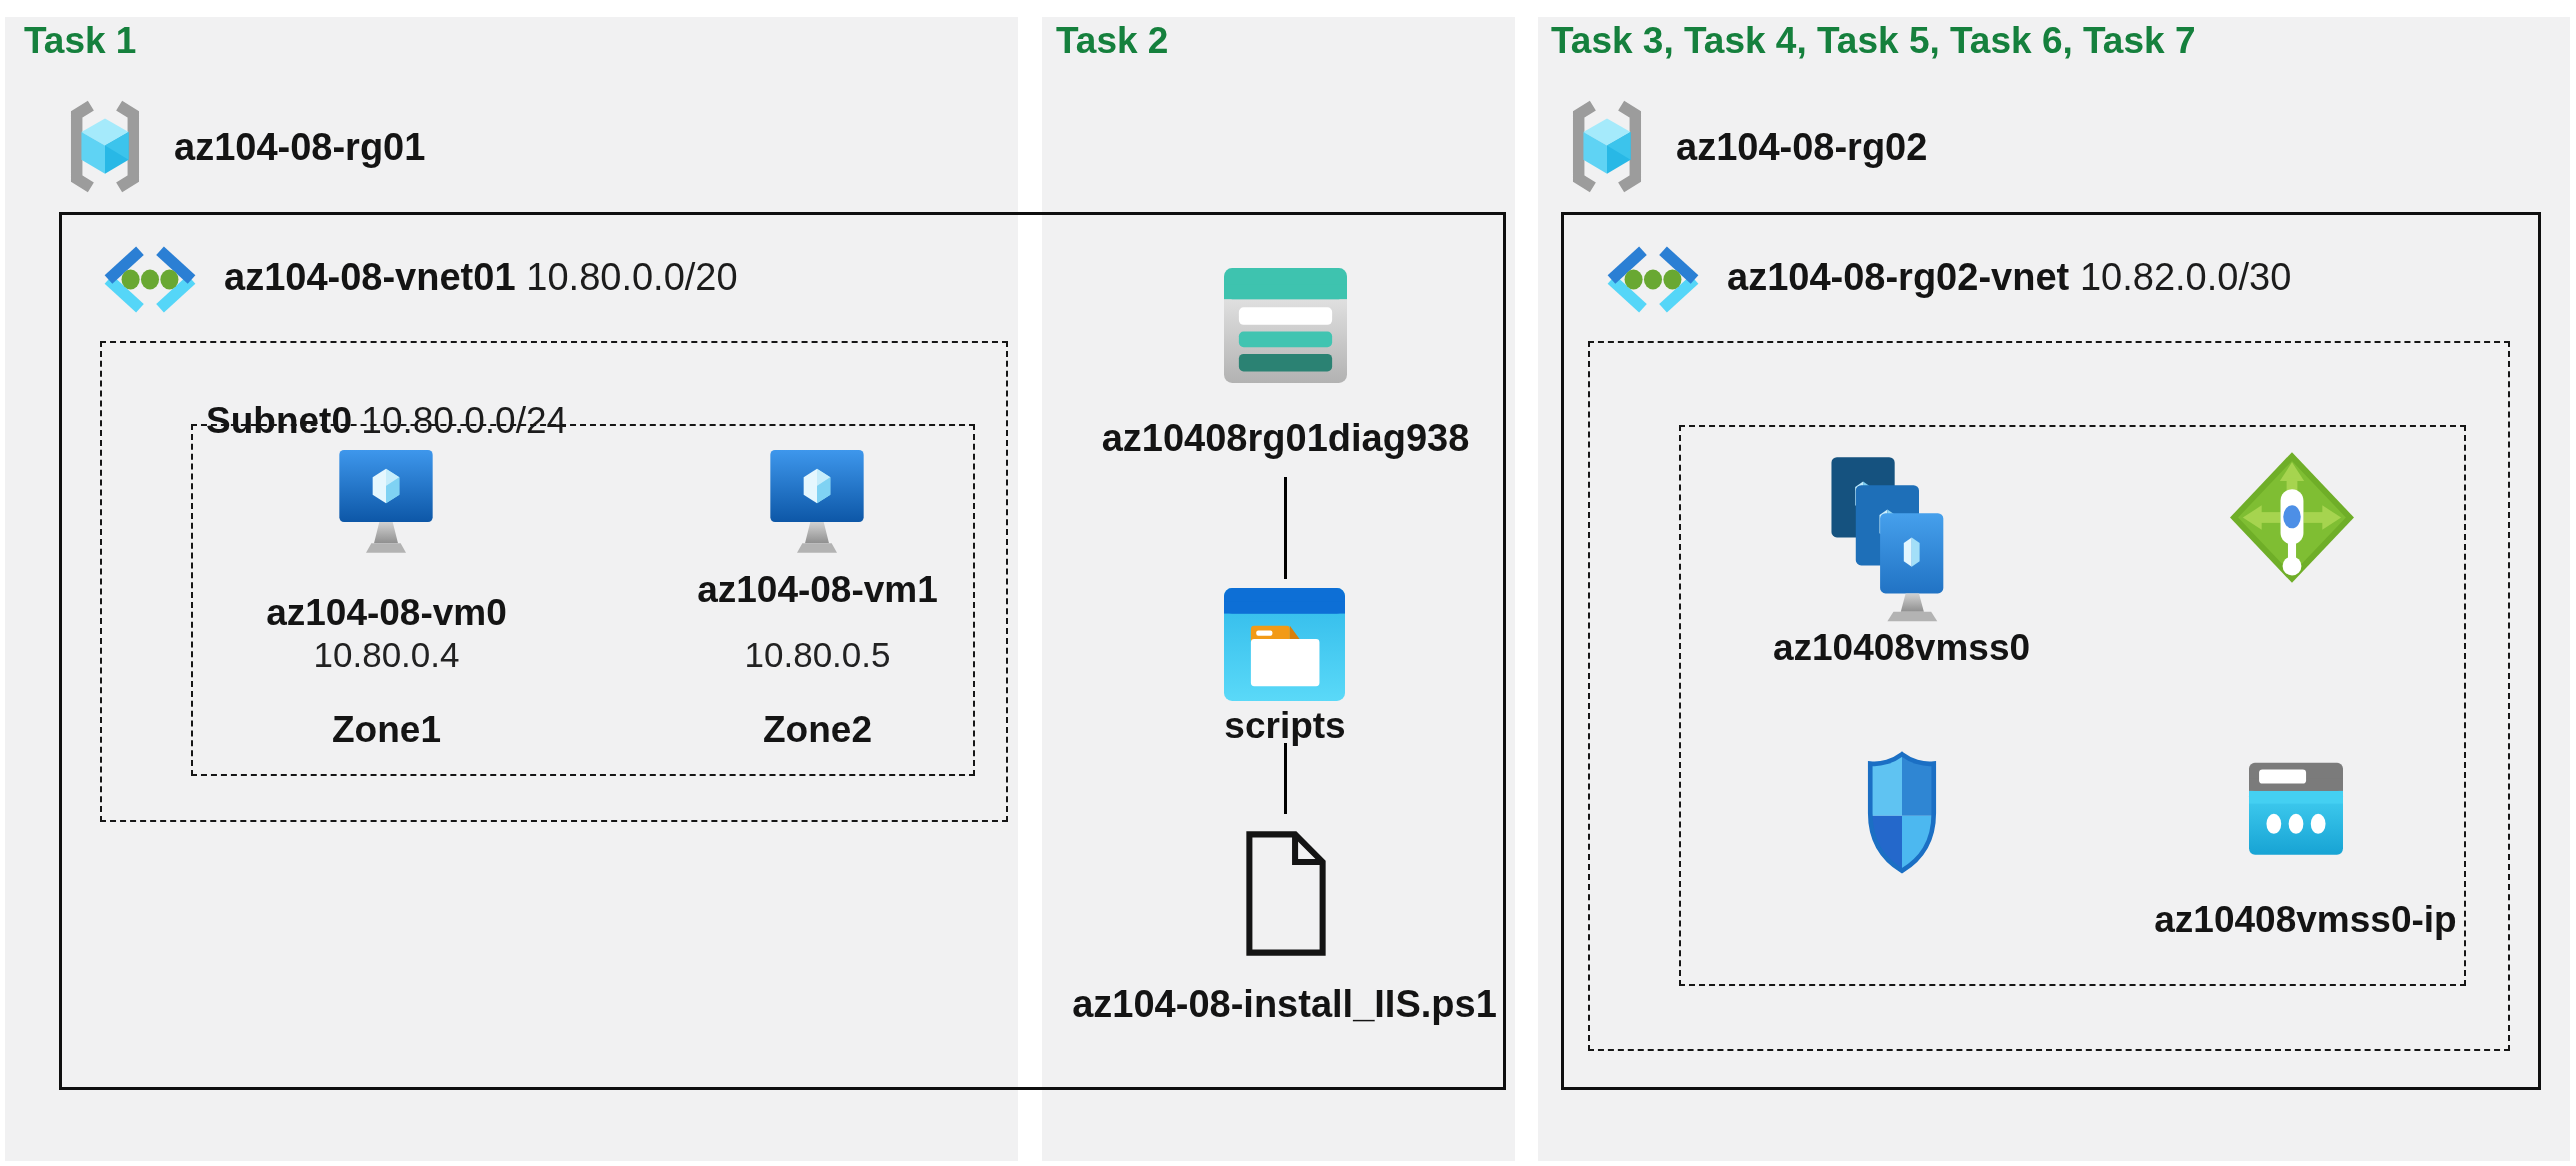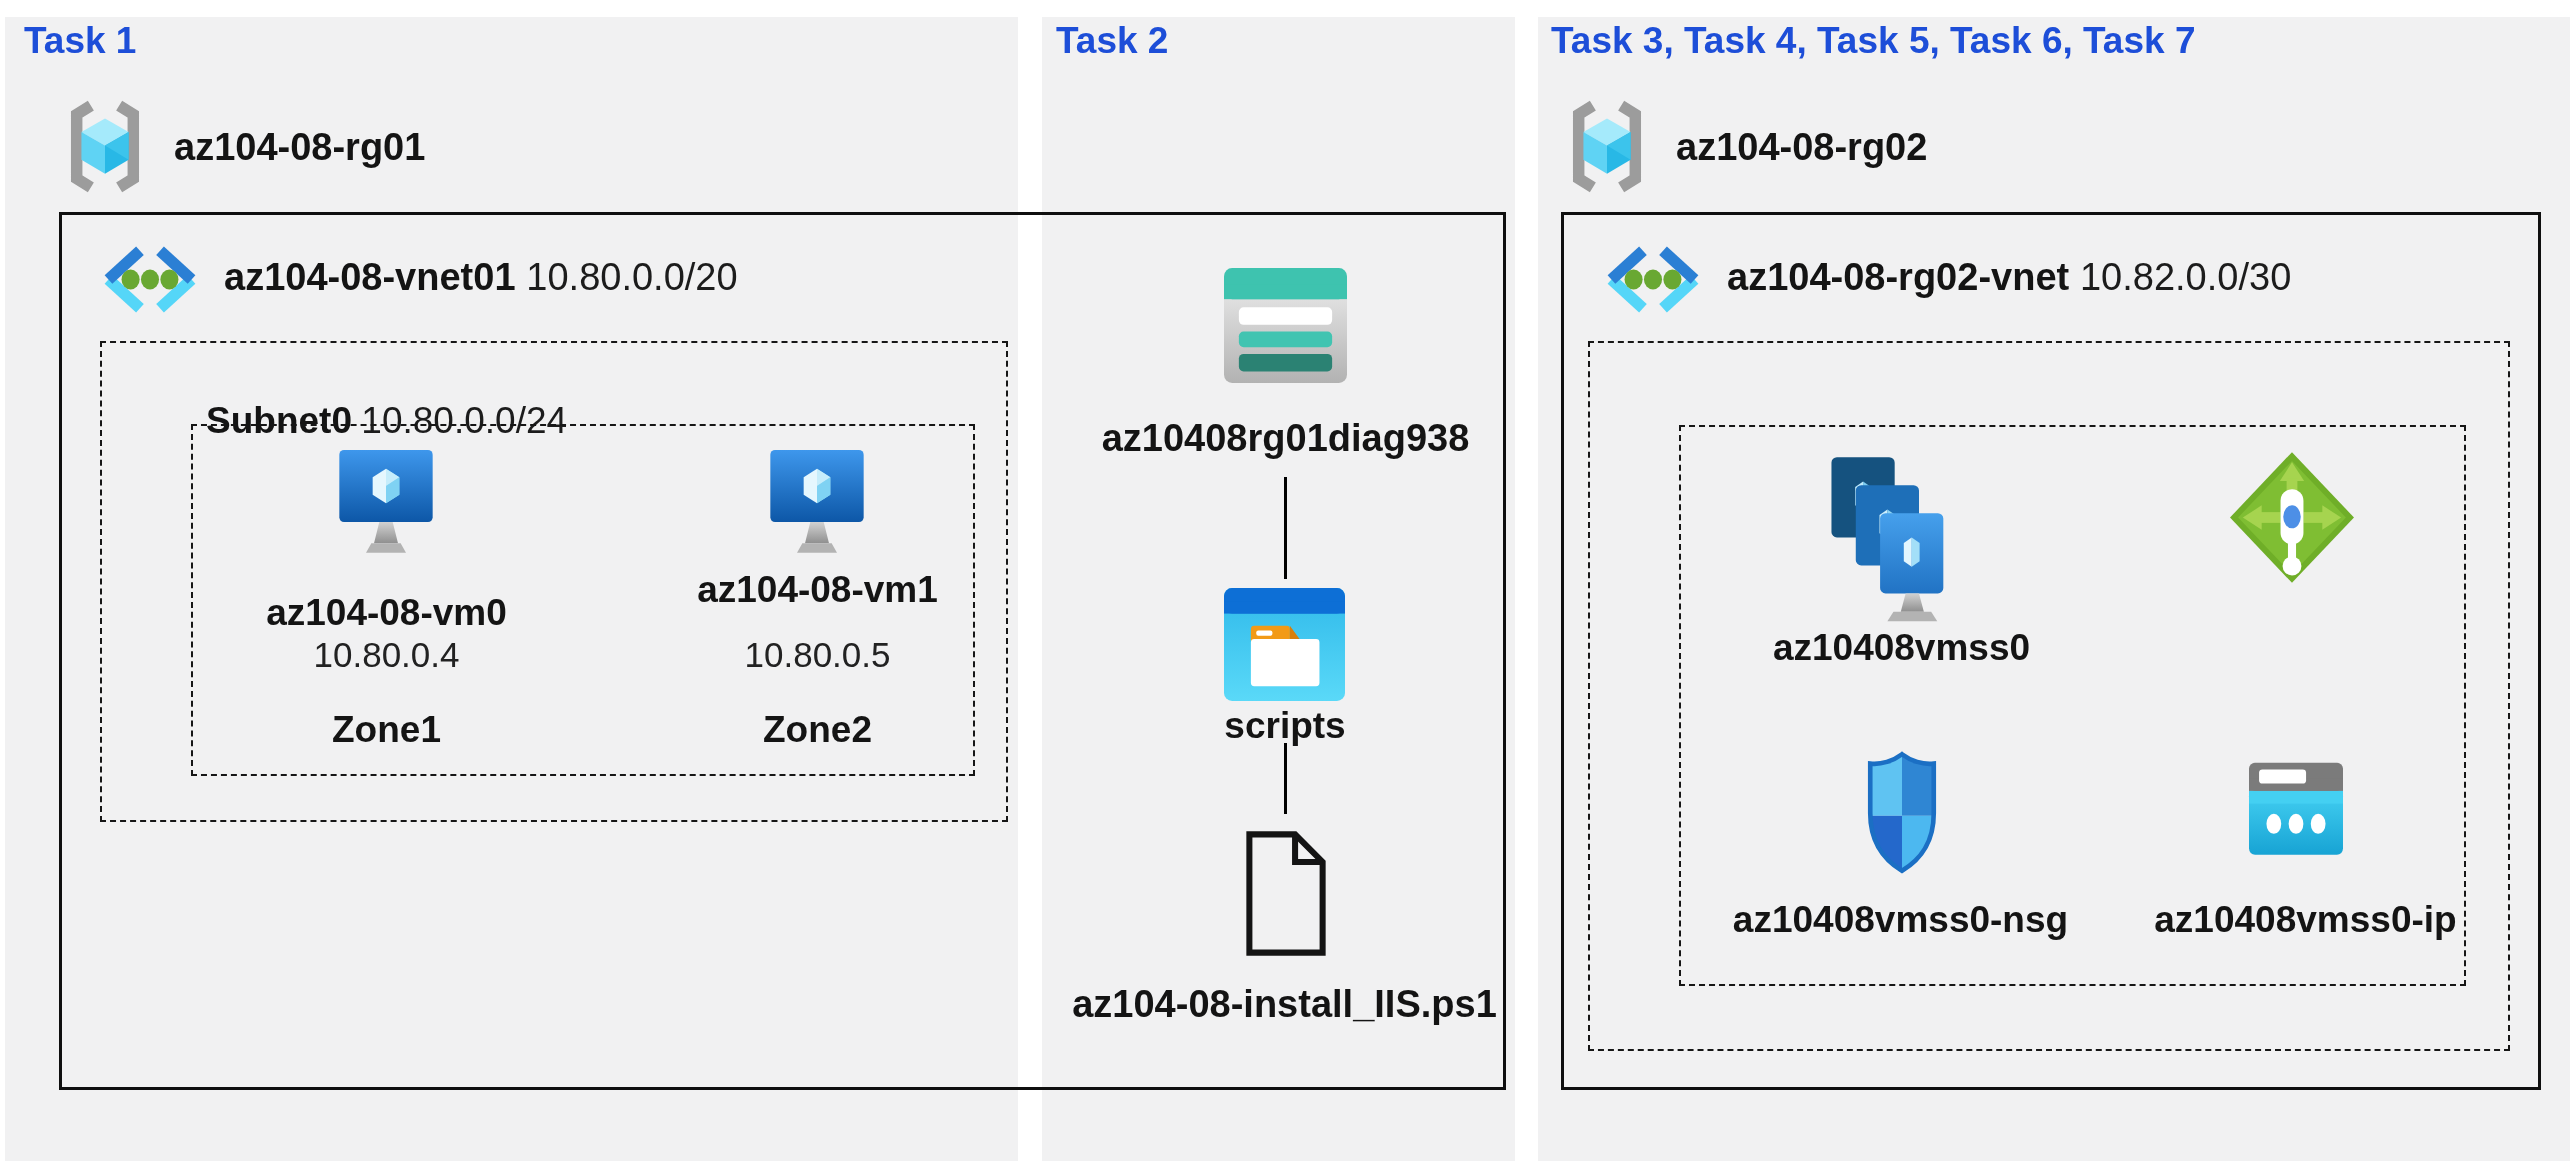--- a/index.html
+++ b/index.html
@@ -7,21 +7,21 @@
     width:2576px;height:1166px;background:#ffffff;
     font-family:"Liberation Sans", sans-serif;
     position:relative;overflow:hidden;color:#141414;
   }
   #canvas{position:absolute;left:0;top:0;width:2576px;height:1166px;}
   .panel{position:absolute;top:17px;height:1144px;background:#f1f1f2;}
   #panel-1{left:5.4px;width:1013px;}
   #panel-2{left:1042px;width:473px;}
   #panel-3{left:1538px;width:1032px;}
   .task-header{
-    position:absolute;font-size:37px;font-weight:700;color:#1d4ed8;
+    position:absolute;font-size:37px;font-weight:700;color:#15803d;
     white-space:nowrap;letter-spacing:0px;
   }
   .solid-box{position:absolute;border:3.4px solid #0f0f0f;background:transparent;}
   .dashed-box{position:absolute;border:2.7px dashed #161616;}
   .icon{position:absolute;}
   .row-label{position:absolute;font-size:38px;font-weight:700;white-space:nowrap;}
   .row-label .cidr{font-weight:400;margin-left:10.8px;color:#1c1c1c;}
   .subnet-label{position:absolute;font-size:37px;font-weight:700;white-space:nowrap;}
   .subnet-label .cidr{font-weight:400;margin-left:9.4px;color:#1c1c1c;}
   .node-label{position:absolute;font-size:37px;font-weight:700;text-align:center;white-space:nowrap;}
@@ -228,21 +228,20 @@
       </clipPath>
     </defs>
     <g clip-path="url(#shieldclip)">
       <rect x="17" y="5" width="48" height="93" fill="#5fc3f2"></rect>
       <rect x="65" y="5" width="48" height="93" fill="#2f86d3"></rect>
       <rect x="17" y="98" width="48" height="88" fill="#2468cb"></rect>
       <rect x="65" y="98" width="48" height="88" fill="#4cb8f0"></rect>
     </g>
     <path d="M65,5 C78,15 97,21 113,19 L113,94 C113,139 93,164 65,181 C37,164 17,139 17,94 L17,19 C33,21 52,15 65,5 Z" fill="none" stroke="#1b6fc4" stroke-width="7"></path>
   </svg>
-  <div class="node-label" style="left:1698px;top:899px;width:405px;">az10408vmss0-nsg</div>
 
   <svg class="icon" style="left:2248px;top:762px;" width="96" height="94" viewBox="0 0 142 140">
     <defs>
       <linearGradient id="ipg" x1="0" y1="0" x2="0" y2="1">
         <stop offset="0" stop-color="#44d0f2"></stop>
           <stop offset="1" stop-color="#17a3d4"></stop>
       </linearGradient>
     </defs>
     <rect x="1" y="42" width="140" height="96" rx="9" fill="url(#ipg)"></rect>
     <rect x="1" y="42" width="140" height="20" fill="#44d0f2"></rect>

